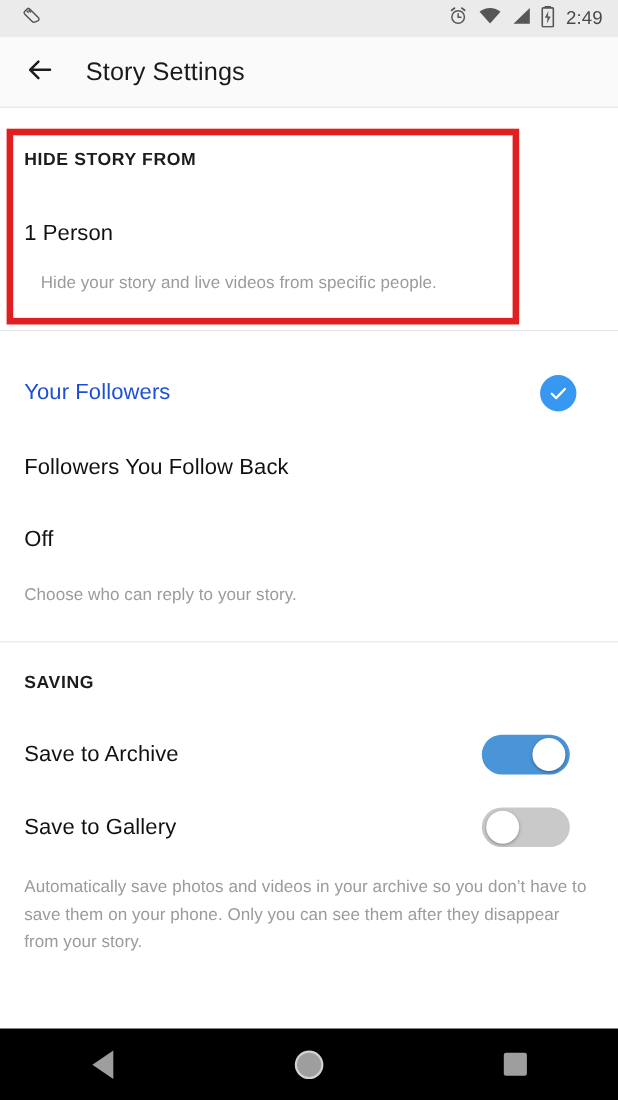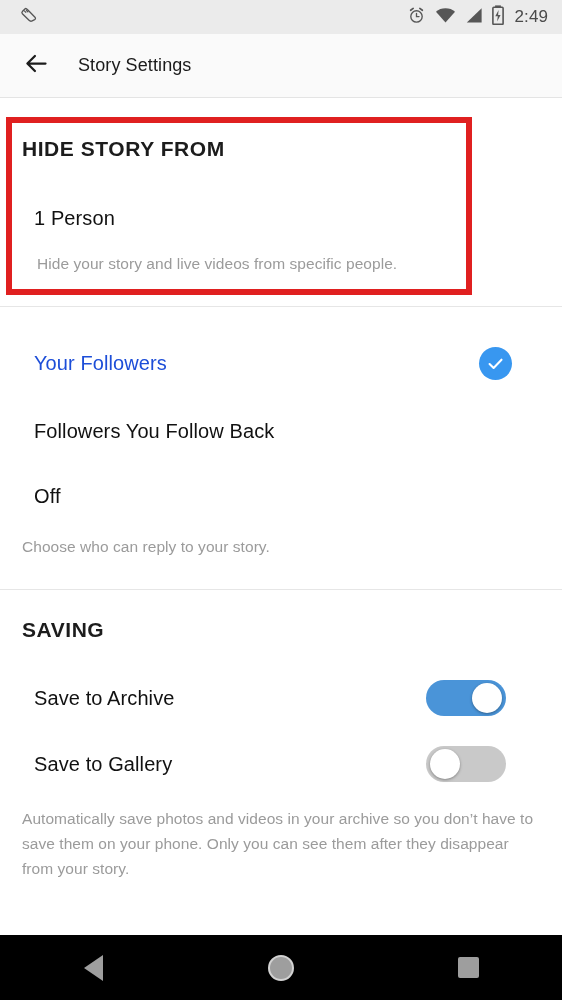--- a/index.html
+++ b/index.html
@@ -60,51 +60,51 @@
   .back-btn {
     width: 56px;
     height: 56px;
     margin-left: 8px;
     display: flex;
     align-items: center;
     justify-content: center;
     cursor: pointer;
   }
   .app-title {
-    font-size: 18px;
+    font-size: 23px;
     color: #1a1a1a;
     font-weight: 400;
     margin-left: 14px;
     letter-spacing: 0.1px;
   }
 
   
   .content {
     position: absolute;
     top: 99px; left: 0;
     width: 562px;
     bottom: 65px;
     background: #ffffff;
   }
 
   .section { position: relative; }
 
   .section-header {
-    font-size: 21px;
+    font-size: 16px;
     font-weight: 700;
     color: #1c1c1c;
     letter-spacing: 0.55px;
     padding: 0 22px;
   }
 
   .row {
     display: flex;
     align-items: center;
     justify-content: space-between;
-    padding: 0 34px;
+    padding: 0 22px;
     min-height: 30px;
   }
 
   .row-label {
     font-size: 20px;
     color: #111111;
     font-weight: 400;
     letter-spacing: 0.1px;
   }
   .row-label.accent { color: #1d4ed8; }

